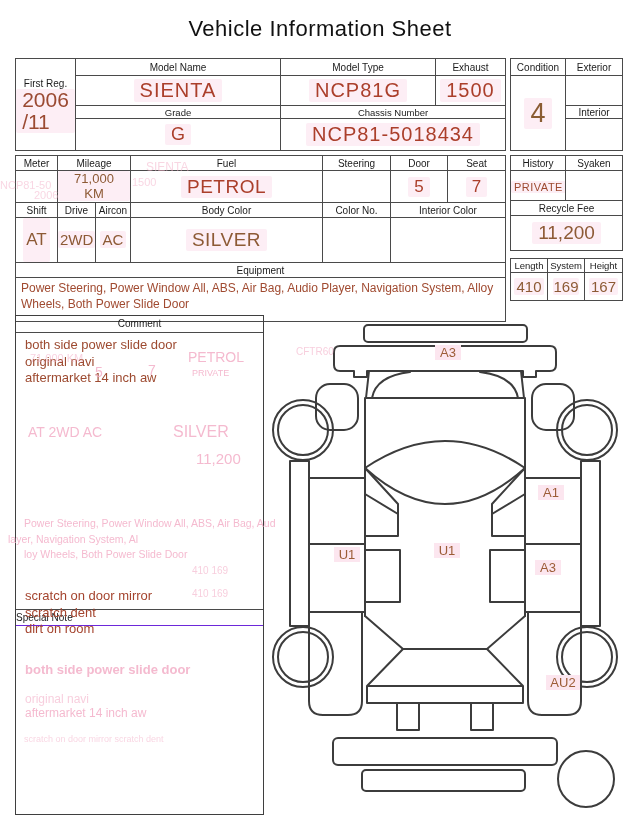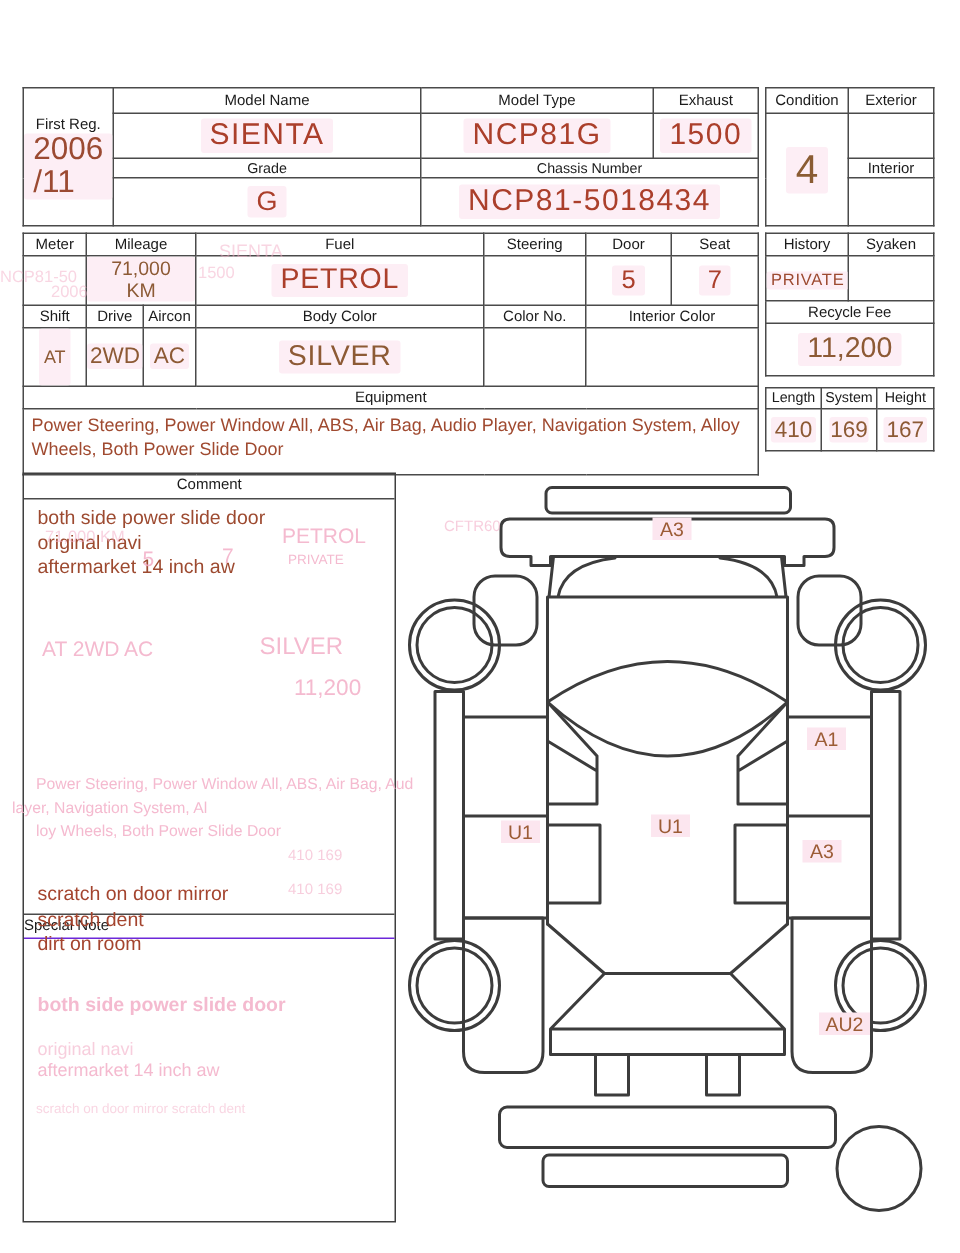--- a/index.html
+++ b/index.html
@@ -35,20 +35,21 @@
          font-weight:500;opacity:.85;z-index:5;}
   svg text{font-family:"Liberation Sans", sans-serif;font-size:13px;fill:#9c5c36;}
   .ln{fill:none;stroke:#3c3c3c;stroke-width:2;stroke-linejoin:round;stroke-linecap:round;}
   .hl{fill:#fce6ef;stroke:none;}
 </style>
 </head>
 <body>
 
 <div class="sheet">
 
+  <div class="title">Vehicle Information Sheet</div>
 
   <table style="left:15px;top:58px;width:490px;">
     <colgroup>
         <col style="width:60px">
         <col style="width:205px">
         <col style="width:155px">
         <col style="width:70px">
       </colgroup>
     <tbody>
         <tr style="height:17px">
@@ -131,21 +132,21 @@
     </tr>
     <tr style="height:15px">
       <td class="lbl">Shift</td>
       <td class="lbl">Drive</td>
       <td class="lbl">Aircon</td>
       <td class="lbl">Body Color</td>
       <td class="lbl">Color No.</td>
       <td colspan="2" class="lbl">Interior Color</td>
     </tr>
     <tr style="height:30px">
-      <td><span class="v brn" style="font-size:12px;padding:12px 3px">AT</span></td>
+      <td><span class="v brn" style="font-size:17px;padding:12px 3px">AT</span></td>
       <td><span class="v brn" style="font-size:15px;padding:0 2px">2WD</span></td>
       <td><span class="v brn" style="font-size:15px;padding:0 3px">AC</span></td>
       <td><span class="v brn med">SILVER</span></td>
       <td></td>
       <td colspan="2"></td>
     </tr>
     <tr style="height:15px">
       <td colspan="7" class="lbl">Equipment</td>
     </tr>
     <tr style="height:44px">

